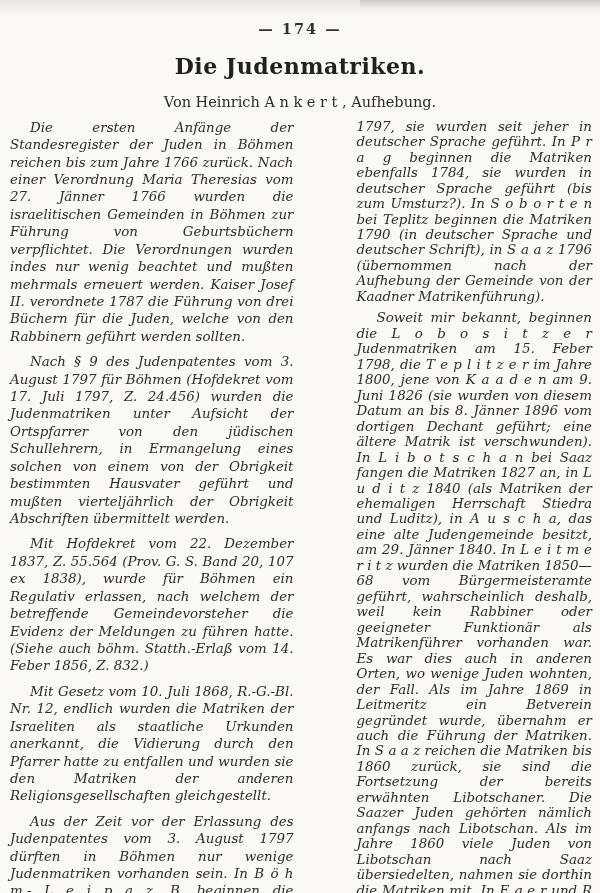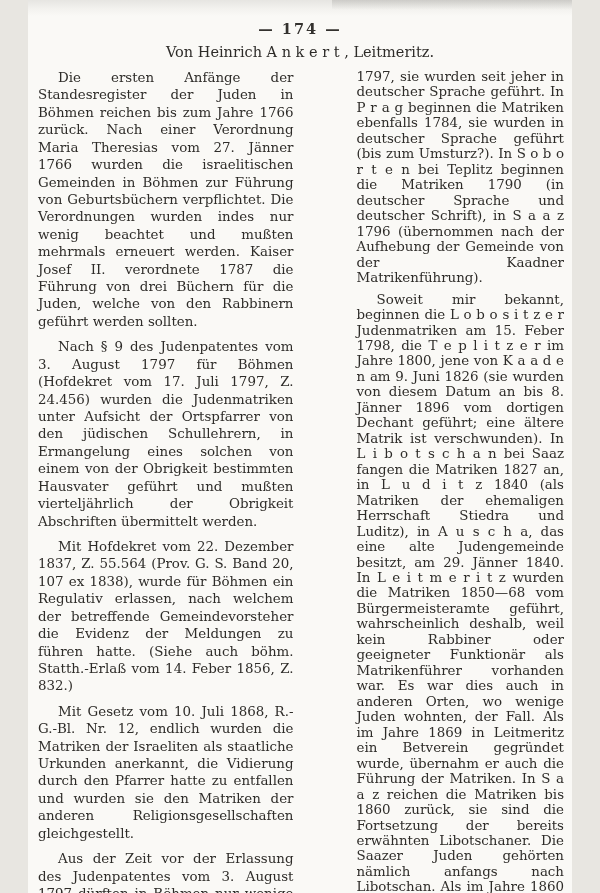--- a/index.html
+++ b/index.html
@@ -3,21 +3,21 @@
 <meta charset="utf-8">
 <style>
   html, body {
     margin: 0;
     padding: 0;
     background: #e8e6e1;
     font-family: "DejaVu Serif", "Liberation Serif", serif;
   }
   .scan-page {
     position: relative;
-    width: 544px;
+    width: 600px;
     height: 893px;
     margin: 0 auto;
     background: #faf9f6;
     color: #2e2c29;
     overflow: hidden;
     box-sizing: border-box;
   }
   
   .scan-page::before {
     content: "";
@@ -69,33 +69,35 @@
     text-align: justify;
     text-justify: inter-word;
     font-size: 13.4px;
     color: #2e2c29;
   }
   .column-left  { line-height: 1.30; }
   .column-right { line-height: 1.155; }
   .para {
     margin: 0 0 8px 0;
     text-indent: 20px;
+    font-style: italic;
   }
   .column-right .para { margin-bottom: 6px; margin-left: 48px; }
   .para.no-indent { text-indent: 0; }
 </style>
 </head>
 <body>
 
 <div class="scan-page">
 
   <div class="page-number">— 174 —</div>
 
+  <h1 class="article-title">Die Judenmatriken.</h1>
 
-  <div class="article-byline">Von Heinrich A n k e r t ,  Leitmeritz.</div>
+  <div class="article-byline">Von Heinrich A n k e r t ,  Aufhebung.</div>
 
   <div class="columns">
 
     <div class="column column-left">
       <p class="para">Die ersten Anfänge der Standesregister der Juden in Böhmen reichen bis zum Jahre 1766 zurück. Nach einer Verordnung Maria Theresias vom 27. Jänner 1766 wurden die israelitischen Gemeinden in Böhmen zur Führung von Geburtsbüchern verpflichtet. Die Verordnungen wurden indes nur wenig beachtet und mußten mehrmals erneuert werden. Kaiser Josef II. verordnete 1787 die Führung von drei Büchern für die Juden, welche von den Rabbinern geführt werden sollten.</p>
       <p class="para">Nach § 9 des Judenpatentes vom 3. August 1797 für Böhmen (Hofdekret vom 17. Juli 1797, Z. 24.456) wurden die Judenmatriken unter Aufsicht der Ortspfarrer von den jüdischen Schullehrern, in Ermangelung eines solchen von einem von der Obrigkeit bestimmten Hausvater geführt und mußten vierteljährlich der Obrigkeit Abschriften übermittelt werden.</p>
       <p class="para">Mit Hofdekret vom 22. Dezember 1837, Z. 55.564 (Prov. G. S. Band 20, 107 ex 1838), wurde für Böhmen ein Regulativ erlassen, nach welchem der betreffende Gemeindevorsteher die Evidenz der Meldungen zu führen hatte. (Siehe auch böhm. Statth.-Erlaß vom 14. Feber 1856, Z. 832.)</p>
       <p class="para">Mit Gesetz vom 10. Juli 1868, R.-G.-Bl. Nr. 12, endlich wurden die Matriken der Israeliten als staatliche Urkunden anerkannt, die Vidierung durch den Pfarrer hatte zu entfallen und wurden sie den Matriken der anderen Religionsgesellschaften gleichgestellt.</p>
       <p class="para">Aus der Zeit vor der Erlassung des Judenpatentes vom 3. August 1797 dürften in Böhmen nur wenige Judenmatriken vorhanden sein. In B ö h m.- L e i p a z. B. beginnen die israelitischen Geburtsmatriken am 27. Mai 1784, die Sterbematriken am 6. Jänner 1788 und die Traumatriken am 13. Dezember</p>
     </div>

